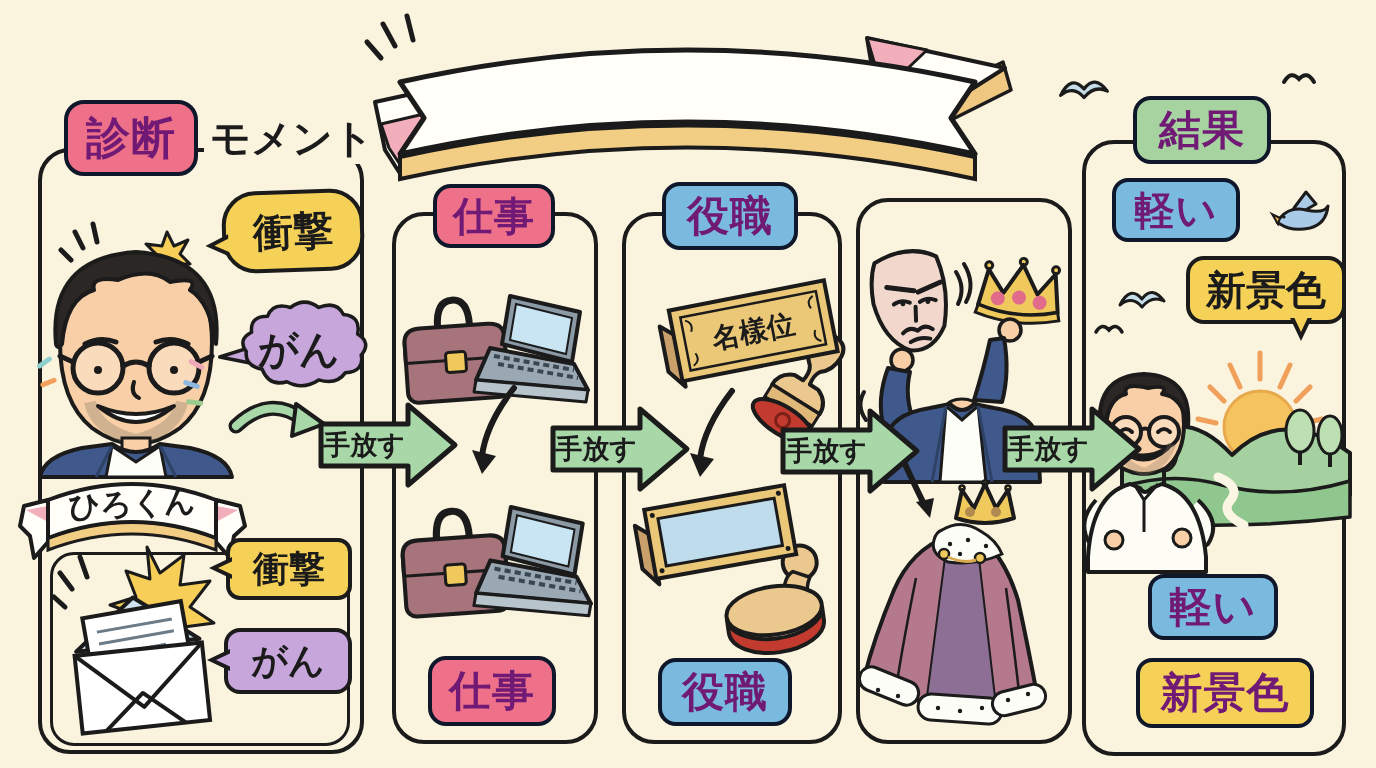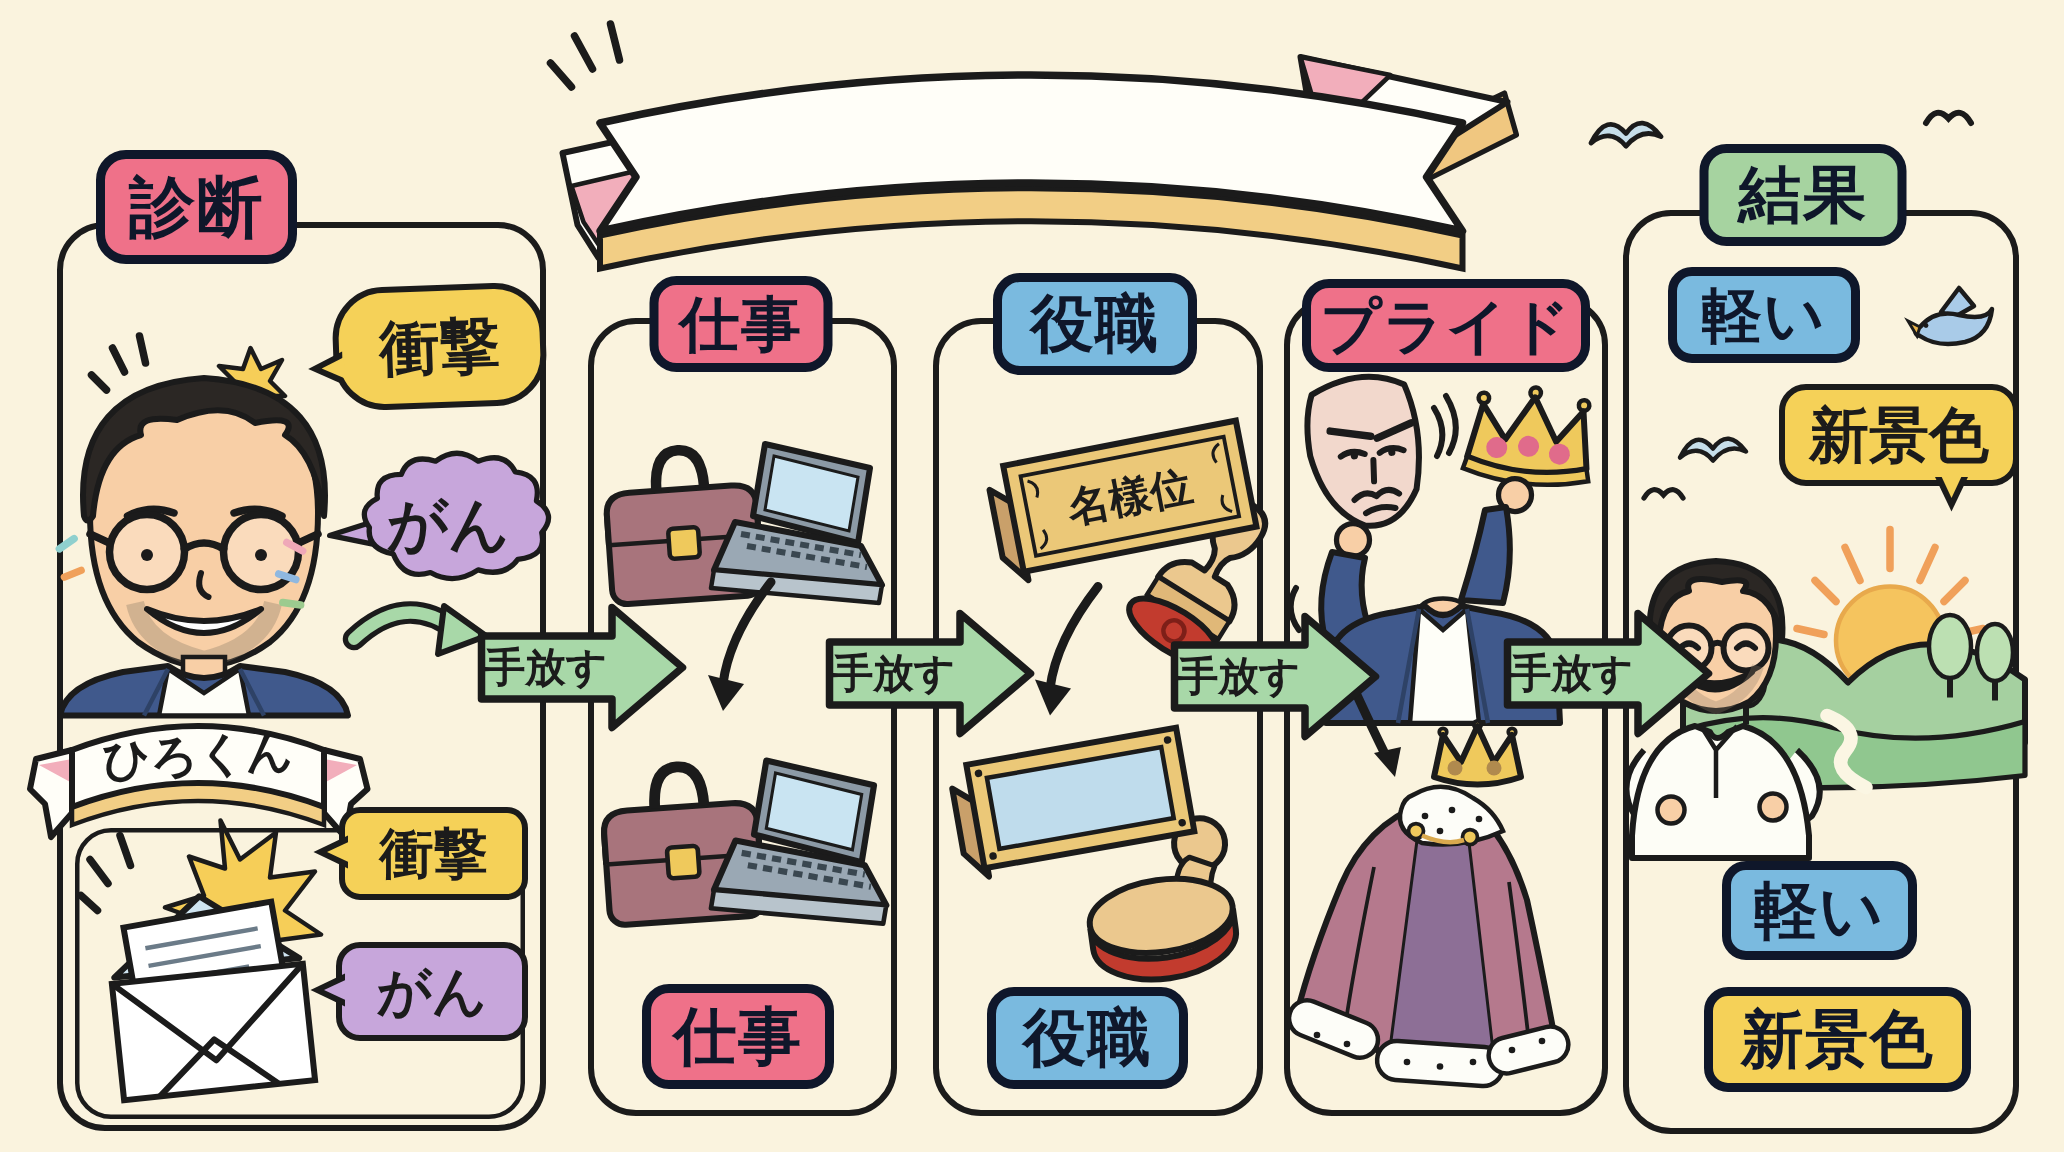--- a/index.html
+++ b/index.html
@@ -8,23 +8,23 @@
     background:#FAF3DE;color:#1B1B1B;
     font-family:"DejaVu Sans","Liberation Sans",sans-serif;
     font-weight:700;
   }
   .abs{position:absolute;box-sizing:border-box;}
   .panel{
     position:absolute;box-sizing:border-box;
     border:4px solid #1B1B1B;border-radius:32px;background:transparent;z-index:1;
   }
   .box{
-    position:absolute;box-sizing:border-box;border:6px solid #0f172a;
+    position:absolute;box-sizing:border-box;border:4px solid #0f172a;
     display:flex;align-items:center;justify-content:center;
-    color:#0f172a;z-index:3;letter-spacing:1px;
+    color:#701a75;z-index:3;letter-spacing:1px;
   }
   .bubble{
     position:absolute;box-sizing:border-box;border:4px solid #1B1B1B;
     display:flex;align-items:center;justify-content:center;
     background:var(--fill);z-index:3;
   }
   .tail-left::before{
     content:'';position:absolute;left:-21px;top:var(--ty,50%);margin-top:-12px;
     border-top:11px solid transparent;border-bottom:11px solid transparent;
     border-right:23px solid #1B1B1B;
@@ -72,23 +72,23 @@
     <polygon points="20,90 75,78 90,150 56,140 44,160 30,138" fill="#FFFEF8" stroke="#1B1B1B" stroke-width="4" stroke-linejoin="round"></polygon>
     <polygon points="26,112 86,98 90,148 56,138 46,154 34,136" fill="#F2AEBB" stroke="#1B1B1B" stroke-width="3" stroke-linejoin="round"></polygon>
     <polygon points="506,118 648,50 656,78 516,148" fill="#F0C780" stroke="#1B1B1B" stroke-width="3.5" stroke-linejoin="round"></polygon>
     <polygon points="512,26 650,56 530,132" fill="#FFFEF8" stroke="#1B1B1B" stroke-width="4" stroke-linejoin="round"></polygon>
     <polygon points="512,26 572,38 528,80" fill="#F2AEBB" stroke="#1B1B1B" stroke-width="3" stroke-linejoin="round"></polygon>
     <path d="M45,145 Q332,82 620,145 L620,167 Q332,104 45,167 Z" fill="#F2CE85" stroke="#1B1B1B" stroke-width="4"></path>
     <path d="M45,70 Q332,6 620,70 L596,106 L620,142 Q332,78 45,142 L69,106 Z" fill="#FFFEF8" stroke="#1B1B1B" stroke-width="5" stroke-linejoin="round"></path>
   </svg>
 
   <div class="box" style="left:64px;top:100px;width:134px;height:76px;background:#EF7189;border-radius:20px;font-size:44px;">診断</div>
+  <div class="abs" style="left:204px;top:112px;height:52px;display:flex;align-items:center;font-size:40px;background:#FAF3DE;padding:0 6px;z-index:3;">モメント</div>
   <div class="box" style="left:433px;top:184px;width:122px;height:64px;background:#EF7189;border-radius:18px;font-size:40px;">仕事</div>
   <div class="box" style="left:662px;top:182px;width:136px;height:68px;background:#7ABADF;border-radius:18px;font-size:42px;">役職</div>
-  <div class="box" style="left:868px;top:186px;width:192px;height:62px;background:#EF7189;border-radius:18px;font-size:40px;">プライド</div>
   <div class="box" style="left:1133px;top:96px;width:138px;height:68px;background:#A6D3A0;border-radius:18px;font-size:42px;text-align:right;">結果</div>
 
   <div class="abs" style="left:38px;top:148px;width:326px;height:606px;z-index:2;">
 
     <svg class="abs" style="left:17px;top:72px;" width="54" height="42" viewBox="0 0 54 42">
       <path d="M6,30 L16,40 M20,12 L28,28 M38,4 L42,22" stroke="#1B1B1B" stroke-width="5" stroke-linecap="round"></path>
     </svg>
     <svg class="abs" style="left:104px;top:82px;" width="50" height="50" viewBox="0 0 50 50">
       <polygon points="25,2 32,16 46,10 38,24 48,34 32,34 30,48 20,34 6,40 14,24 4,14 20,16" fill="#F6CE58" stroke="#1B1B1B" stroke-width="3" stroke-linejoin="round"></polygon>
     </svg>

